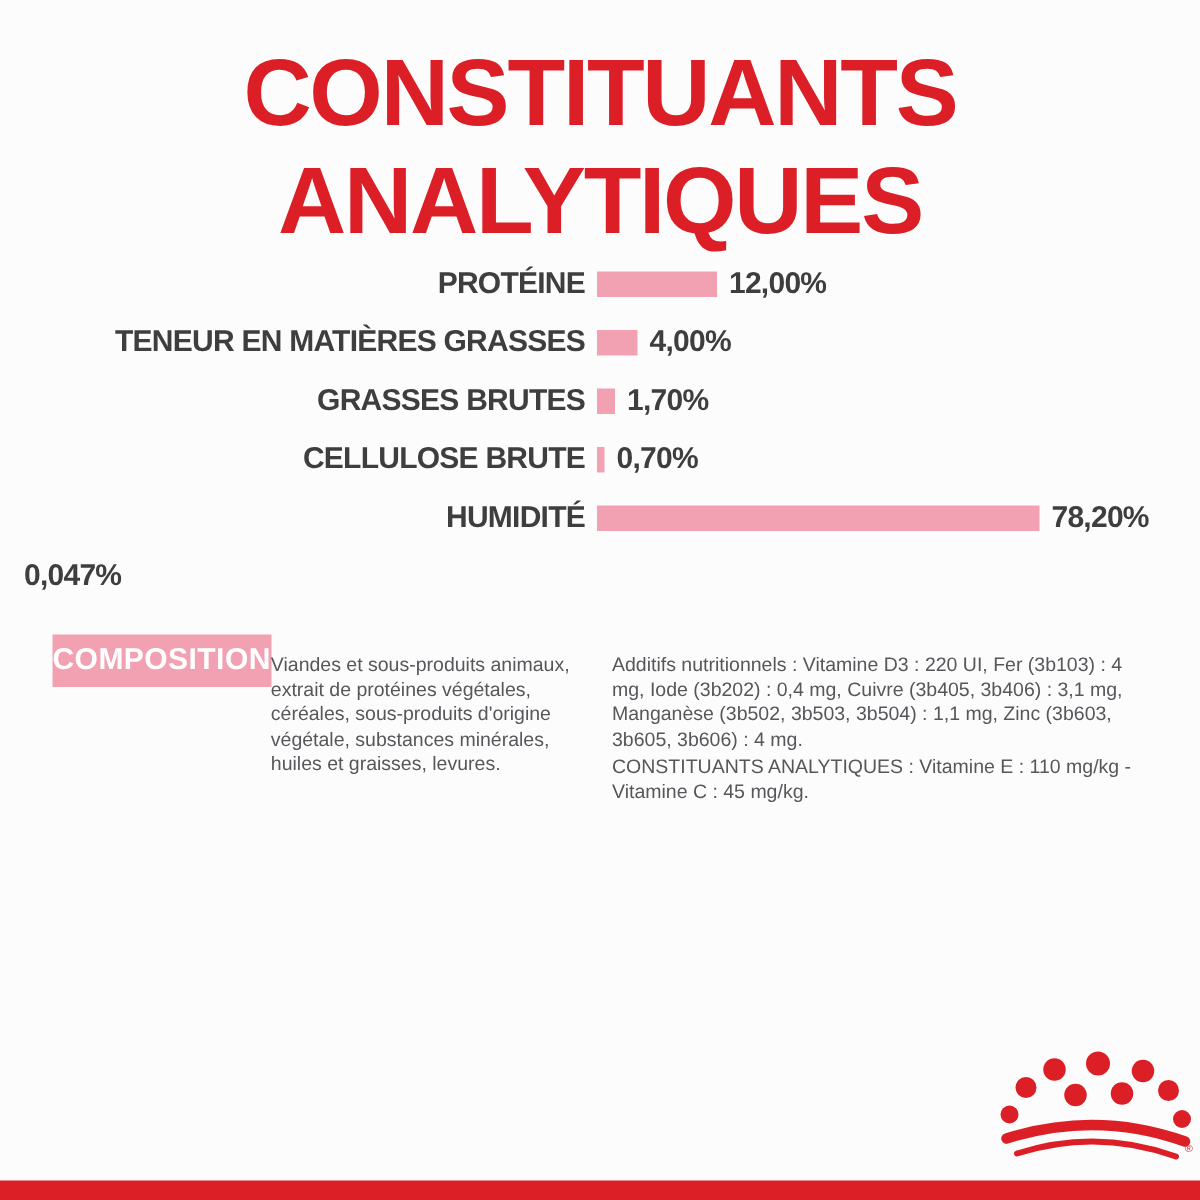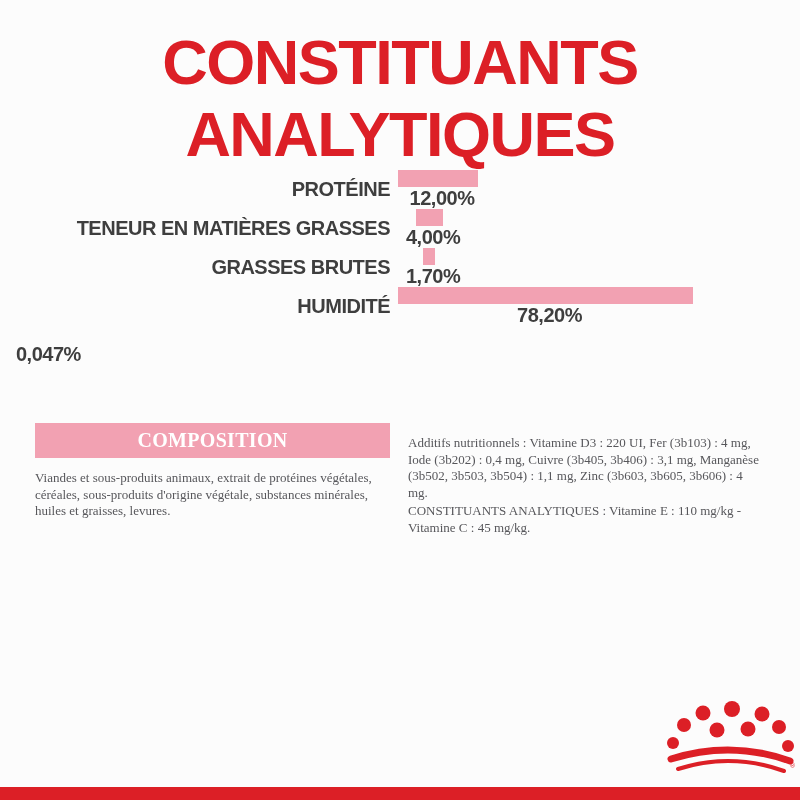--- a/index.html
+++ b/index.html
@@ -31,35 +31,35 @@
   .chart-row{
     display:flex;align-items:center;height:39px;
   }
   .chart-label{
     width:390px;text-align:right;
     font-size:20px;font-weight:700;color:var(--label);
     letter-spacing:-0.5px;
     white-space:nowrap;
   }
   .bar-cell{
-    display:flex;align-items:center;margin-left:8px;flex-direction:column;
+    display:flex;align-items:center;margin-left:8px;
   }
   .bar{
     height:17px;background:var(--pink);
   }
   .chart-value{
     margin-left:8px;
     font-size:20px;font-weight:700;color:var(--label);
     letter-spacing:-0.5px;white-space:nowrap;
   }
   .sections{
     position:absolute;top:423px;left:35px;width:730px;
     display:flex;gap:18px;
   }
-  .section{display:flex;flex-direction:column;font-family:Liberation Serif, serif;}
+  .section{display:flex;flex-direction:row;}
   .section.composition{width:355px;}
   .section.additifs{width:357px;}
   .section-header{
     height:35px;background:var(--pink);
     display:flex;align-items:center;justify-content:center;
     color:#ffffff;font-size:20px;font-weight:700;letter-spacing:0.3px;
   }
   .section-body{
     margin-top:12px;
     font-size:13px;line-height:16.5px;color:var(--body);
@@ -99,20 +99,27 @@
     </div>
 
     <div class="chart-row">
       <span class="chart-label">GRASSES BRUTES</span>
       <span class="bar-cell">
         <span class="bar" style="width: 12px; background: rgb(242, 161, 178);"></span>
         <span class="chart-value">1,70%</span>
       </span>
     </div>
 
+    <div class="chart-row">
+      <span class="chart-label">CELLULOSE BRUTE</span>
+      <span class="bar-cell">
+        <span class="bar" style="width: 5px; background: rgb(242, 161, 178);"></span>
+        <span class="chart-value">0,70%</span>
+      </span>
+    </div>
 
     <div class="chart-row">
       <span class="chart-label">HUMIDITÉ</span>
       <span class="bar-cell">
         <span class="bar" style="width: 295px; background: rgb(242, 161, 178);"></span>
         <span class="chart-value">78,20%</span>
       </span>
     </div>
 
     <div class="chart-row">

